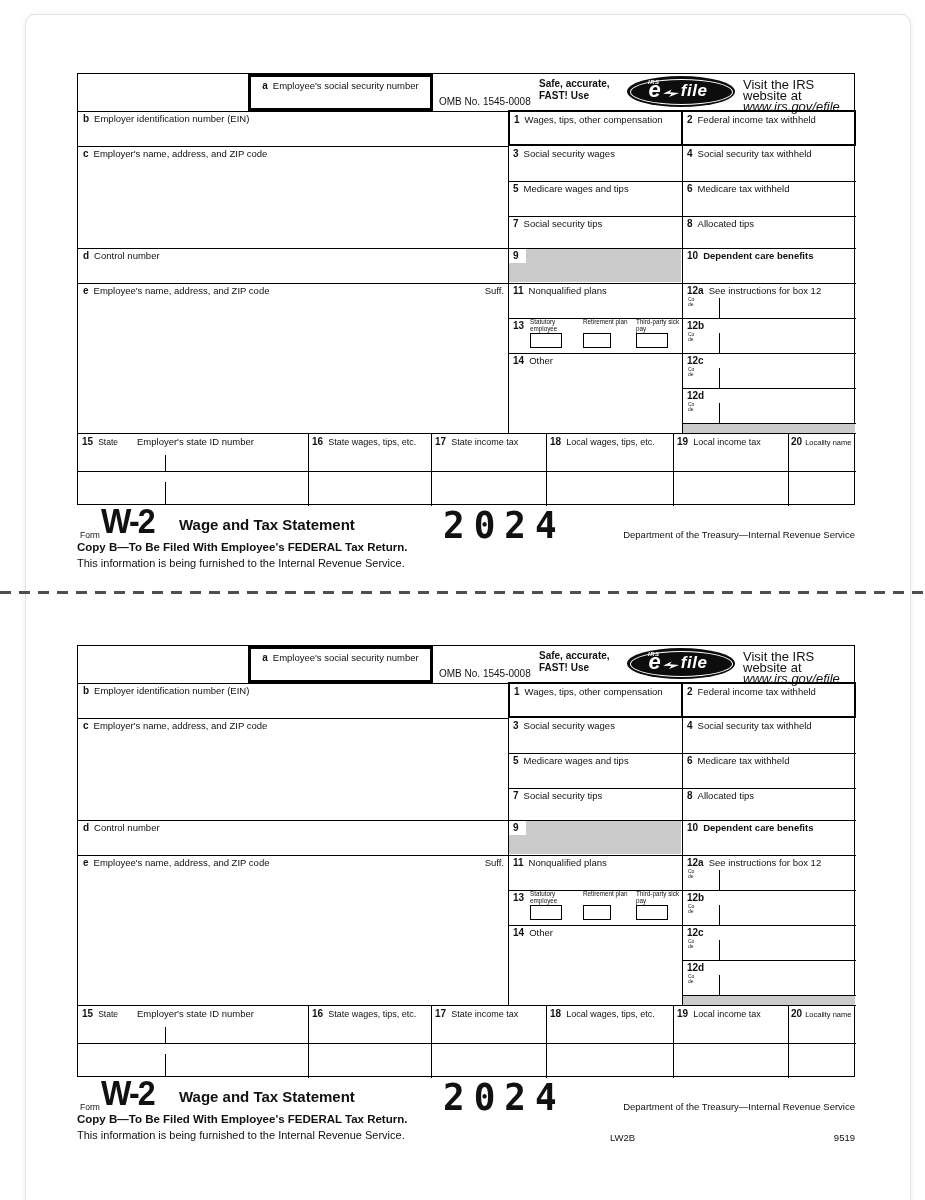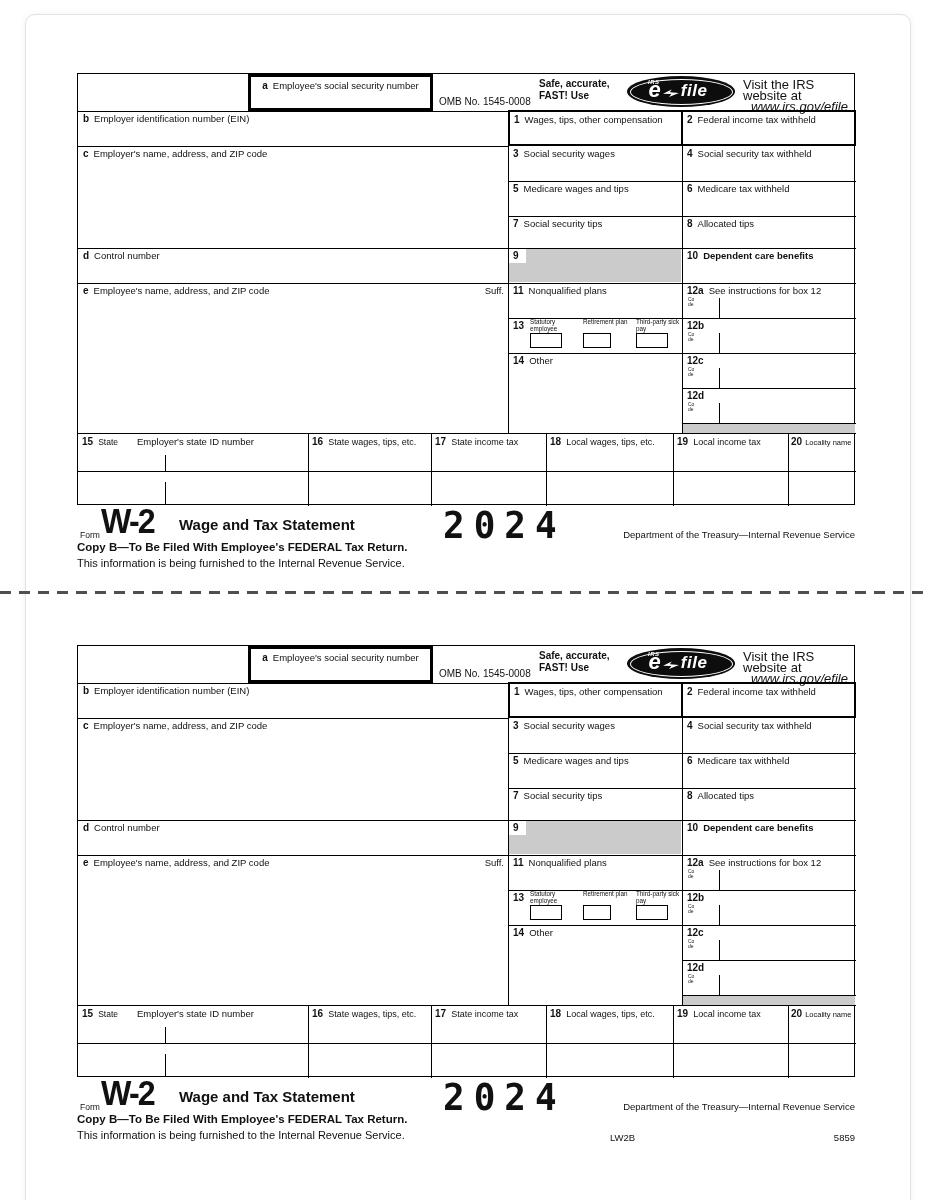--- a/index.html
+++ b/index.html
@@ -38,21 +38,21 @@
   .row12 { position:absolute; left:430px; top:36px; width:348px; height:36px;
     border:2.5px solid #000; z-index:4; display:flex; background:transparent; }
   .row12 .half { flex:1; position:relative; }
   .row12 .half + .half { border-left:2.5px solid #000; }
   .row12 .lbl { left:4px; top:2px; }
 
   .hdr-right { position:absolute; left:355px; top:0; width:423px; height:37px; z-index:3; }
   .omb   { position:absolute; left:6px; bottom:4px; font-size:10px; }
   .safe  { position:absolute; left:106px; top:4px; font-size:10px; font-weight:bold; line-height:12px; }
   .visit { position:absolute; left:310px; top:5px; font-size:13px; line-height:11px; }
-  .visit .it { font-style:italic;text-align:center; }
+  .visit .it { font-style:italic; }
 
   .efile { position:absolute; left:194px; top:2px; width:108px; height:31px;
     background:#0d0d0d; border-radius:50%; z-index:4;
     display:flex; align-items:center; justify-content:center; gap:2px; color:#fff; }
   .efile::before { content:""; position:absolute; inset:2.5px; border:1.5px solid #fff;
     border-radius:50%; }
   .efile .irs { position:absolute; left:21px; top:3px; font-size:6px; font-weight:bold;
     font-style:italic; letter-spacing:.5px; }
   .efile .e  { font-size:22px; font-weight:bold; font-style:italic; margin:-4px 0 0 -6px; }
   .efile .file { font-size:17px; font-weight:bold; font-style:italic; margin-top:-2px; letter-spacing:.5px; }
@@ -491,15 +491,15 @@
     </div>
 
     <div class="f-form">Form</div>
     <div class="f-w2">W-2</div>
     <div class="f-title">Wage and Tax Statement</div>
     <div class="f-year">2024</div>
     <div class="f-dept">Department of the Treasury—Internal Revenue Service</div>
     <div class="f-copy">Copy B—To Be Filed With Employee's FEDERAL Tax Return.</div>
     <div class="f-info">This information is being furnished to the Internal Revenue Service.</div>
     <div class="f-lw2b only-second">LW2B</div>
-    <div class="f-5202 only-second">5859</div>
+    <div class="f-5202 only-second">9519</div>
   </div>
 </div>
 
 </body></html>

